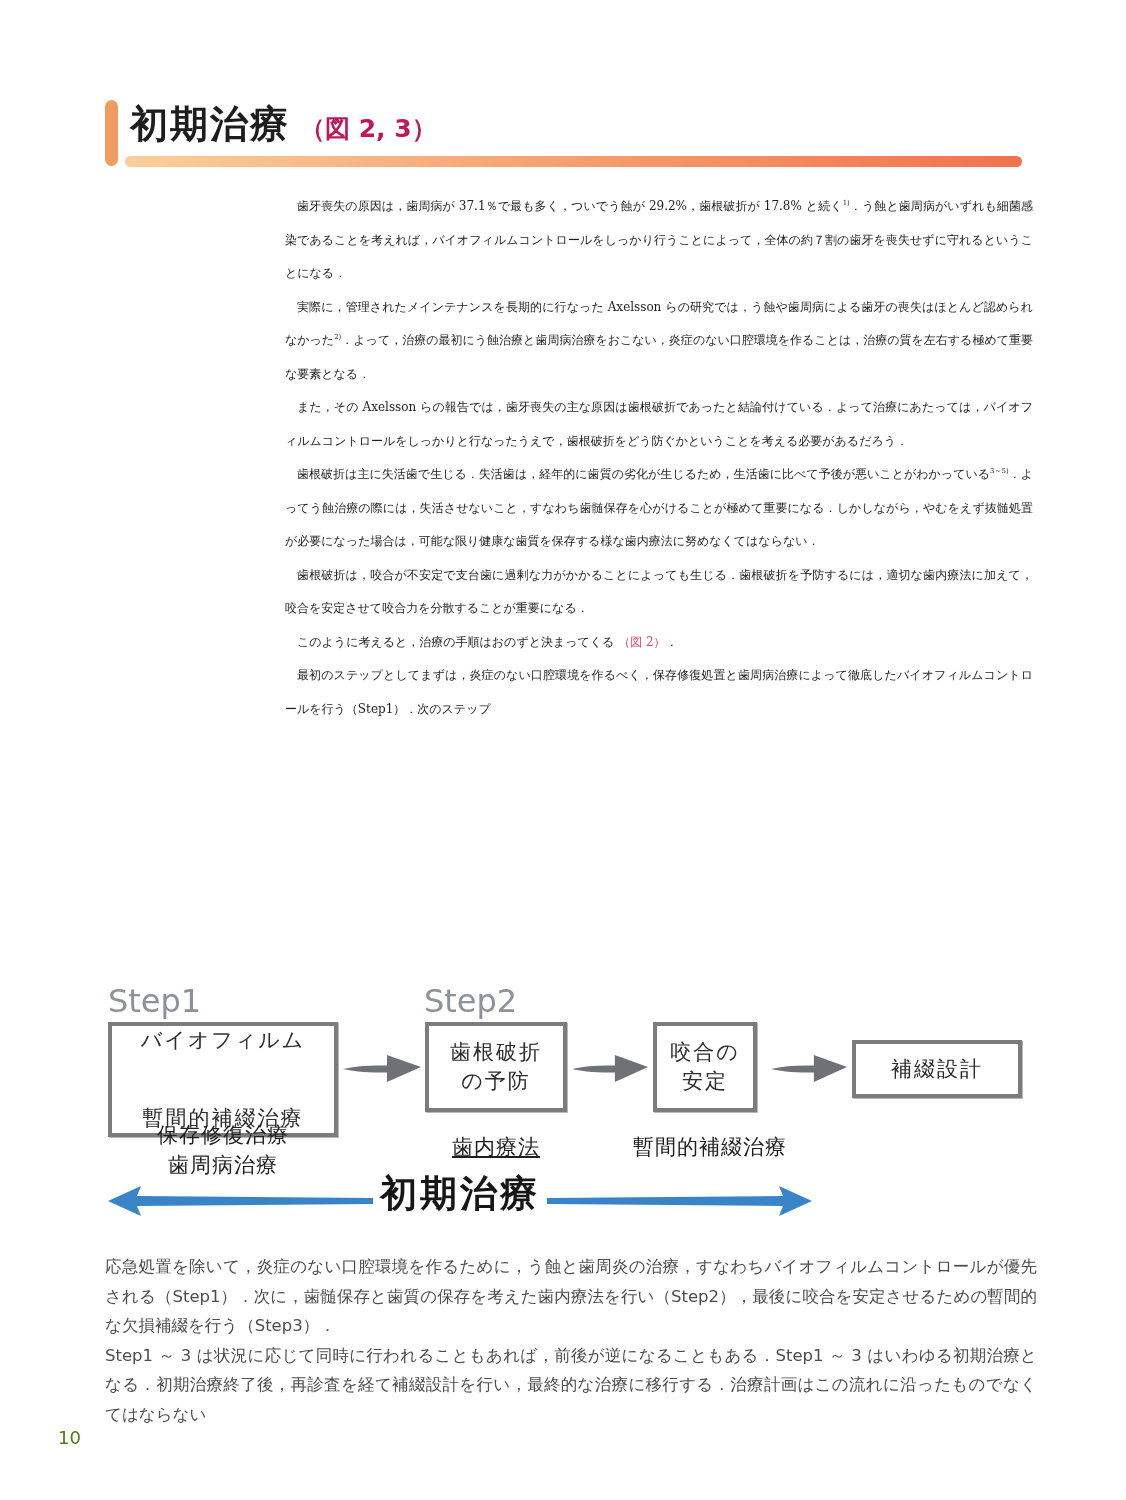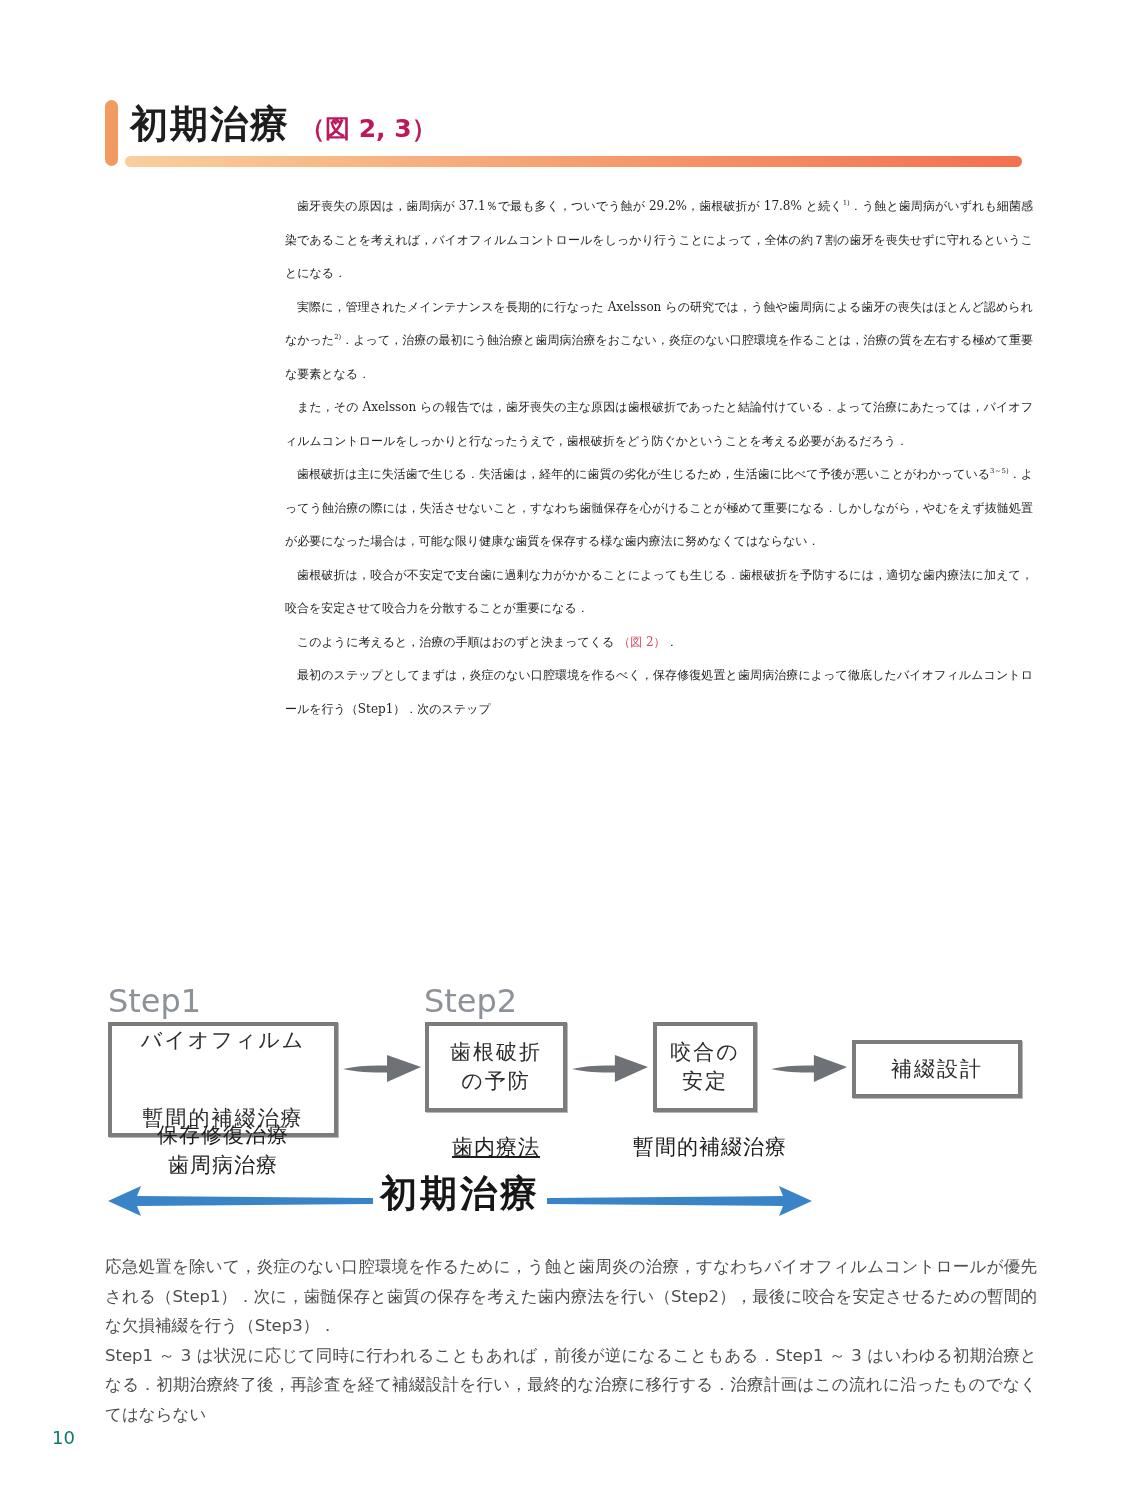--- a/index.html
+++ b/index.html
@@ -61,21 +61,21 @@
     position:absolute; left:105px; top:1226px;
     font-size:17.5px; font-weight:bold; color:#3a3a3a; letter-spacing:0.5px;
   }
   .caption-title .red { font-weight:bold; }
   .caption-body {
     position:absolute; left:105px; top:1252px; width:932px;
     font-size:16.5px; line-height:29.5px; color:#4d4d4d; text-align:justify;
   }
 
   
-  .page-number { position:absolute; left:52px; top:1427px; font-size:18px; color:#0f766e; }
+  .page-number { position:absolute; left:58px; top:1427px; font-size:18px; color:#4d7c0f; }
 </style>
 </head>
 <body>
 
 <div id="page">
 
   <div class="header">
     <div class="header-bar-vert"></div>
     <div class="header-row">
       <span class="header-title">初期治療</span>

